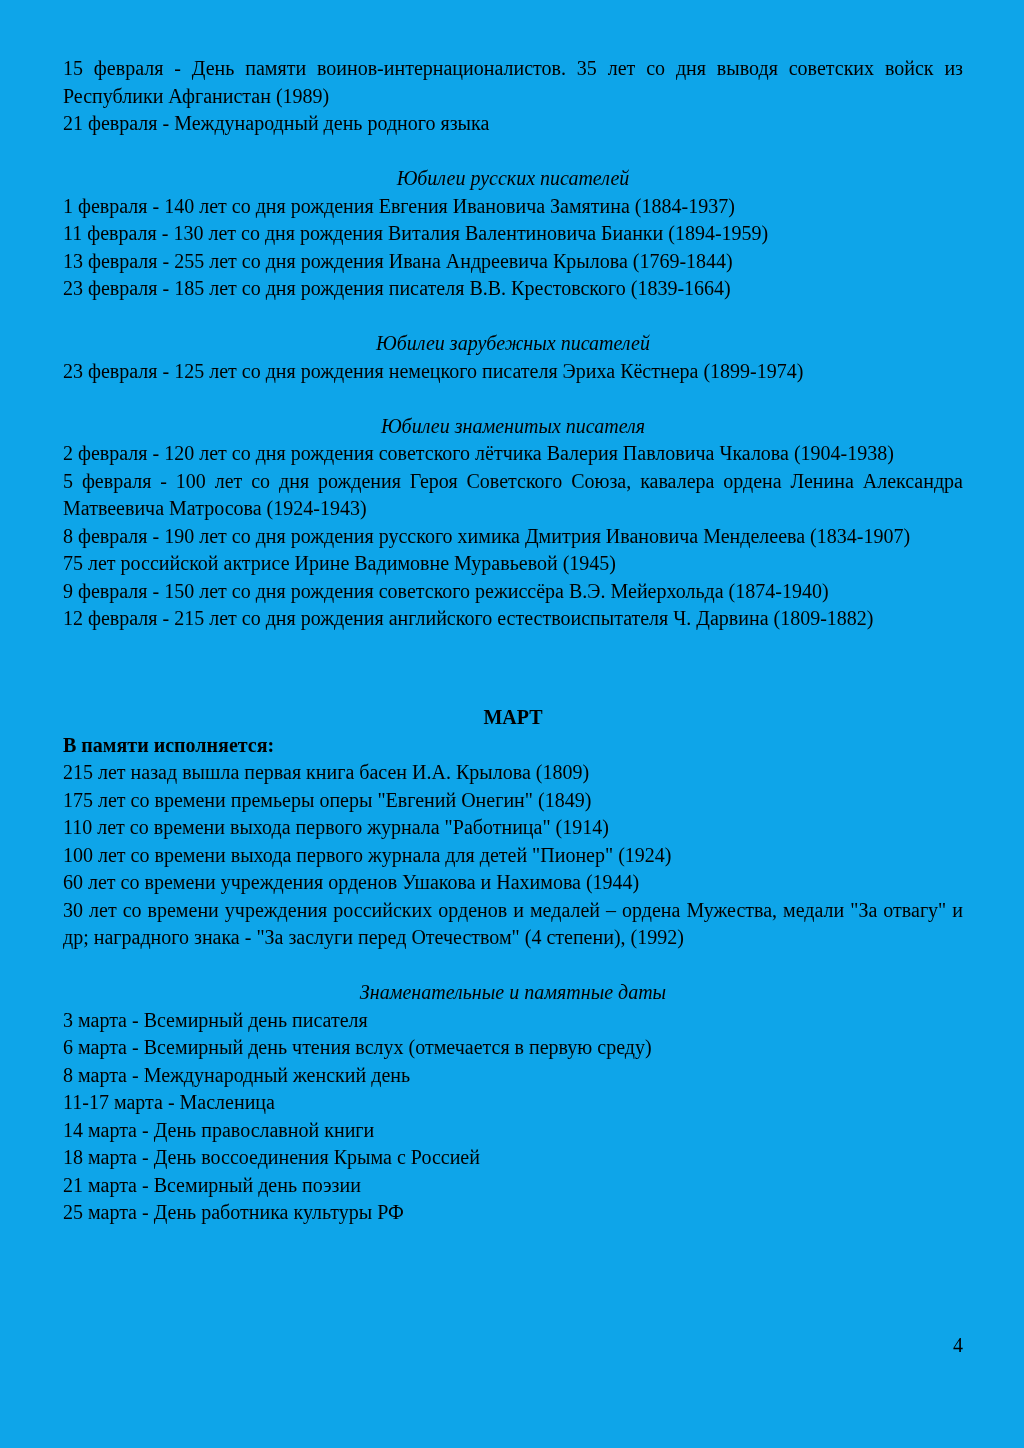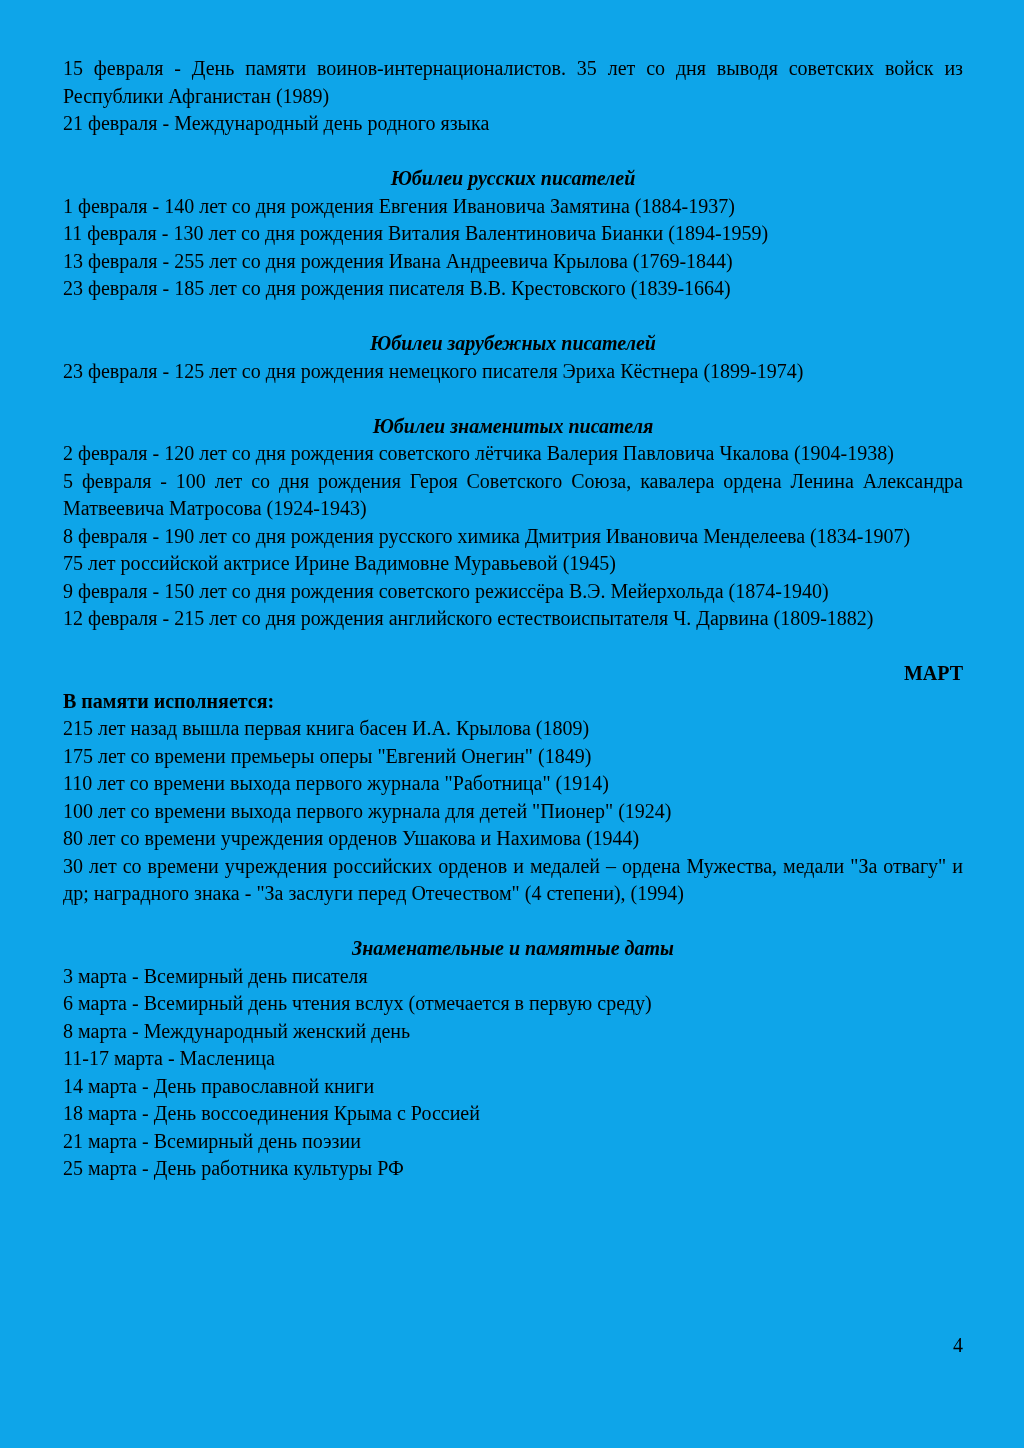--- a/index.html
+++ b/index.html
@@ -25,24 +25,25 @@
     background: #0ea5e9;
   }
   p {
     margin: 0;
     padding: 0;
   }
   .justify {
     text-align: justify;
   }
   .center {
-    text-align: right;
+    text-align: center;
+    margin-top: 44px;
   }
   .heading-bi {
-    font-weight: bold;
+    font-weight: normal;
     font-style: italic;
     text-align: center;
   }
   .bold {
     font-weight: bold;
   }
   .blank {
     height: 27.5px;
   }
   .page-number {
@@ -84,22 +85,22 @@
   <p>12 февраля  - 215 лет со дня рождения английского естествоиспытателя Ч. Дарвина (1809-1882)</p>
 
   <div class="blank"></div>
 
   <p class="center bold">МАРТ</p>
   <p class="bold">В памяти исполняется:</p>
   <p>215 лет назад вышла первая книга басен И.А. Крылова (1809)</p>
   <p>175 лет со времени премьеры оперы "Евгений Онегин" (1849)</p>
   <p>110 лет со времени выхода первого журнала "Работница" (1914)</p>
   <p>100 лет со времени выхода первого журнала для детей "Пионер" (1924)</p>
-  <p>80 лет со времени учреждения орденов Ушакова и Нахимова (1944)</p>
-  <p class="justify">30 лет со времени учреждения российских орденов и медалей – ордена Мужества, медали "За отвагу" и др; наградного знака - "За заслуги перед Отечеством" (4 степени), (1994)</p>
+  <p>60 лет со времени учреждения орденов Ушакова и Нахимова (1944)</p>
+  <p class="justify">30 лет со времени учреждения российских орденов и медалей – ордена Мужества, медали "За отвагу" и др; наградного знака - "За заслуги перед Отечеством" (4 степени), (1992)</p>
 
   <div class="blank"></div>
 
   <p class="heading-bi">Знаменательные и памятные даты</p>
   <p>3 марта - Всемирный день писателя</p>
   <p>6 марта - Всемирный день чтения вслух (отмечается в первую среду)</p>
   <p>8 марта - Международный женский день</p>
   <p>11-17 марта - Масленица</p>
   <p>14 марта - День православной книги</p>
   <p>18 марта - День воссоединения Крыма с Россией</p>

